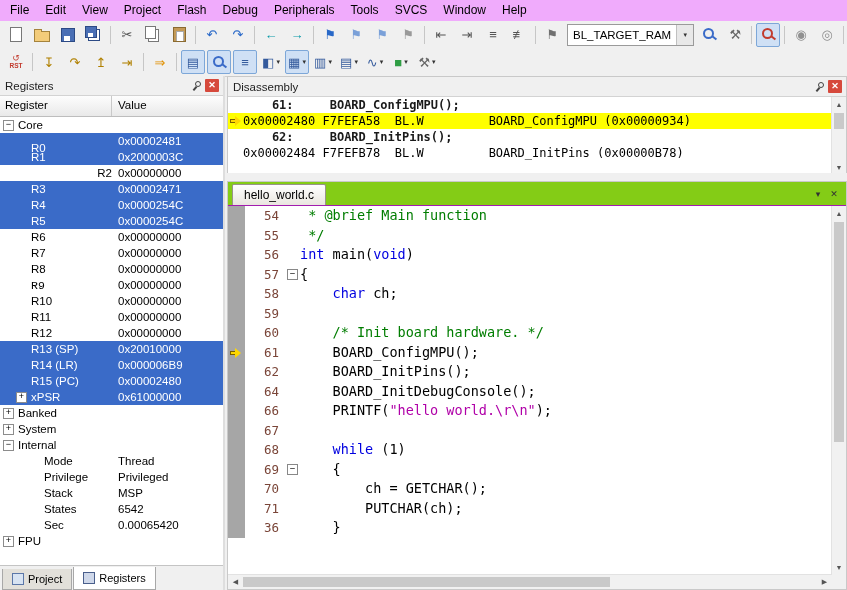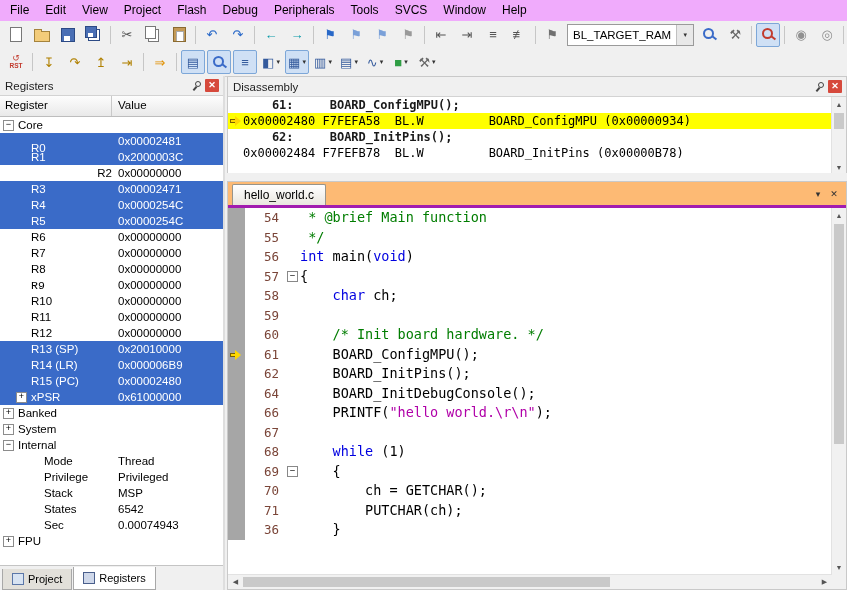--- a/index.html
+++ b/index.html
@@ -109,22 +109,22 @@
   .htrack{flex:1;height:14px;display:flex;align-items:center}
   .hthumb{height:10px;background:#c9c9c9}
   .sb-corner{width:14px;height:14px;flex:none;background:#f1f1f1}
 
   
   .splitter{position:absolute;left:227px;right:0;top:173px;height:8px;background:#f0f0f0}
 
   
   .editor{position:absolute;left:227px;top:181px;right:0;bottom:0;display:flex;flex-direction:column;
     background:#fff;border:1px solid #c9c9c9;box-sizing:border-box}
-  .tabbar{height:23px;flex:none;background:#fdba74;display:flex;align-items:flex-end;
-    border-bottom:3px solid #a21caf;padding:0 4px}
+  .tabbar{height:23px;flex:none;background:#84cc16;display:flex;align-items:flex-end;
+    border-bottom:1px solid #a21caf;padding:0 4px}
   .etab{height:20px;display:flex;align-items:center;padding:0 11px;font-size:12px;
     background:linear-gradient(#ffffff,#e9e6df);border:1px solid #98948a;border-bottom:none;border-radius:2px 2px 0 0}
   .tab-ctrls{margin-left:auto;display:flex;align-items:center;height:100%}
   .tc-btn{width:16px;height:16px;display:flex;align-items:center;justify-content:center;font-size:9px;color:#333}
   .editor-body{position:relative;flex:1;overflow:hidden}
   .ed-rows{position:absolute;left:0;top:0;right:14px;bottom:14px;overflow:hidden}
   .ed-row{display:flex;height:19.5px;line-height:19.5px;font-family:"DejaVu Sans Mono",monospace;font-size:13.5px}
   .ed-margin{width:17px;flex:none;background:#a6a6a6;position:relative}
   .ed-margin .cur-arrow{left:2px;top:5px}
   .ed-num{width:34px;flex:none;text-align:right;padding-right:6px;color:var(--lineno,#7a4538);font-size:12.5px}
@@ -494,21 +494,21 @@
             <span class="exp-space"></span>
             <span>States</span>
           </div>
           <div class="reg-value">6542</div>
         </div>
         <div class="reg-row">
           <div class="reg-name" style="padding-left: 29px;">
             <span class="exp-space"></span>
             <span>Sec</span>
           </div>
-          <div class="reg-value">0.00074943</div>
+          <div class="reg-value">0.00065420</div>
         </div>
         <div class="reg-row">
           <div class="reg-name" style="padding-left: 3px;">
             <span class="expander">+</span>
             <span>FPU</span>
           </div>
           <div class="reg-value"></div>
         </div>
       </div>
     <div class="panel-tabs">

